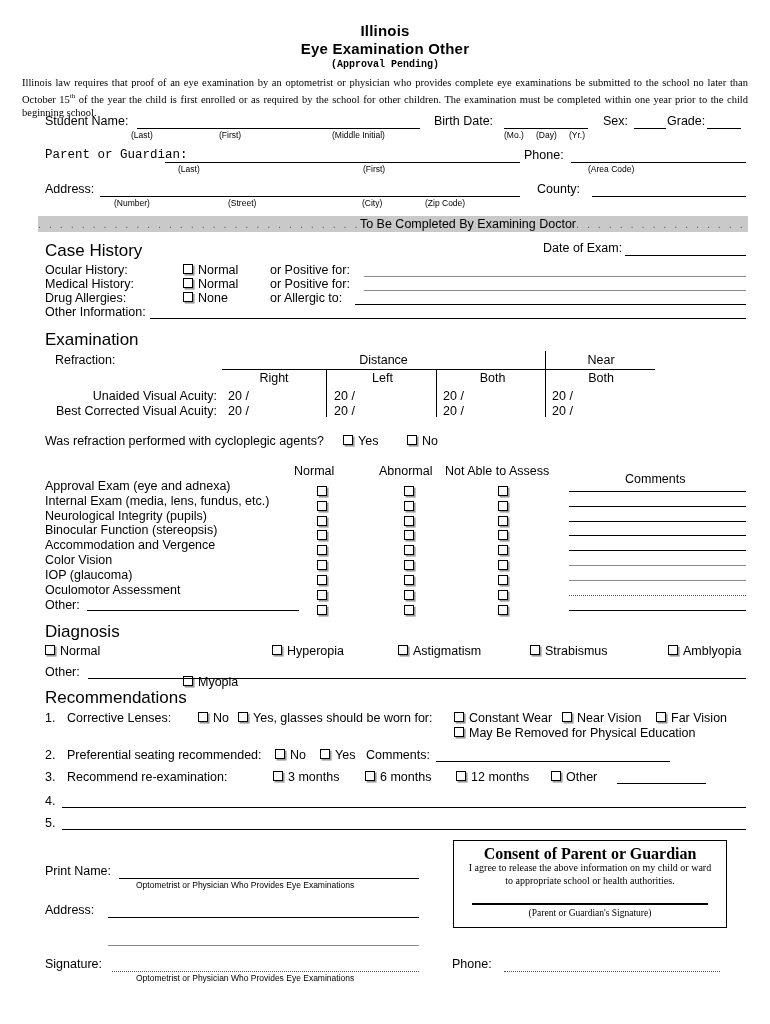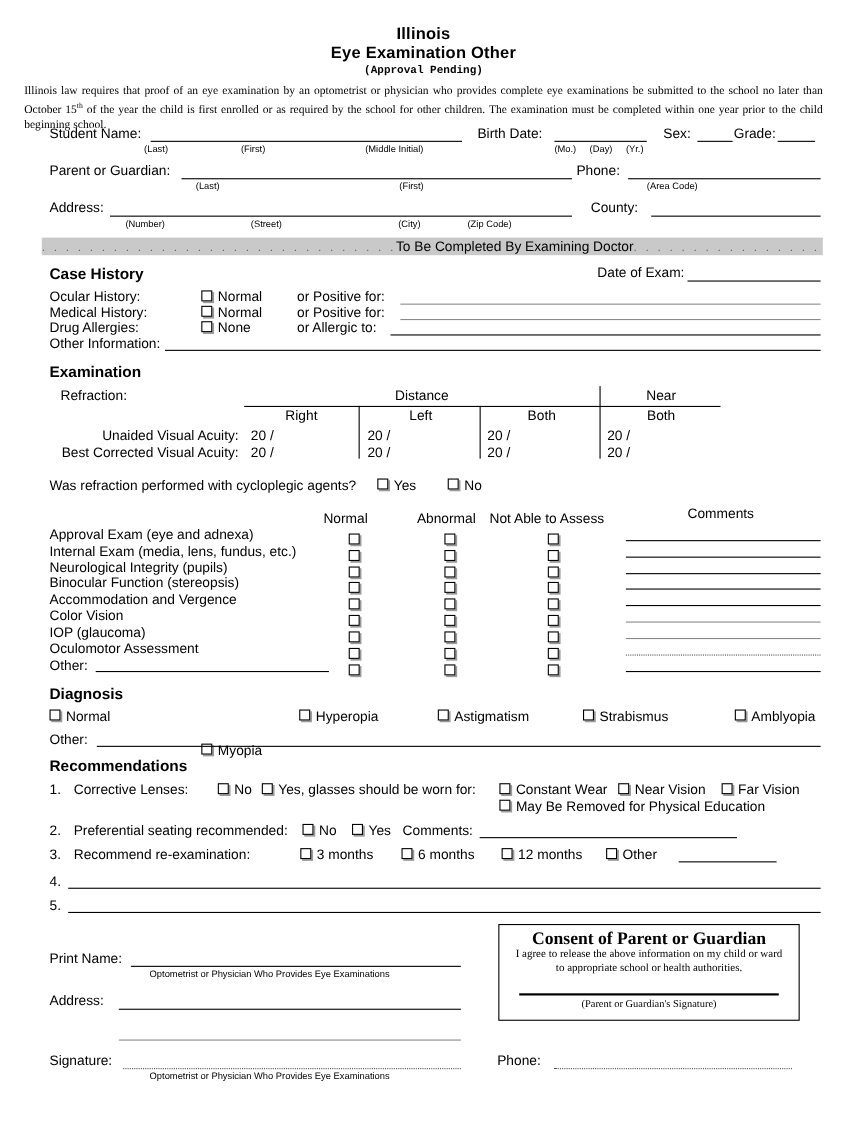--- a/index.html
+++ b/index.html
@@ -74,21 +74,21 @@
     height: 16px;
     line-height: 16px;
     font-size: 12.5px;
     text-align: center;
     overflow: hidden;
     white-space: nowrap;
     color: #000;
   }
   .banner .dots { color: #666; letter-spacing: 2.4px; font-size: 11px; }
 
-  .sect-head { font-size: 14px; font-weight: bold; }
+  .sect-head { font-size: 17px; font-weight: normal; }
 
   
   .vline { position: absolute; width: 0; border-left: 1px solid #000; }
   .hline { position: absolute; height: 0; border-top: 1px solid #000; }
 
   
   .consent {
     position: absolute;
     border: 1.3px solid #000;
     background: #fff;
@@ -122,21 +122,21 @@
   <div class="abs rule" style="left:504px; top:128px; width:84px;"></div>
   <div class="abs sub" style="left:504px; top:130px;">(Mo.)</div>
   <div class="abs sub" style="left:536px; top:130px;">(Day)</div>
   <div class="abs sub" style="left:569px; top:130px;">(Yr.)</div>
 
   <div class="abs lbl" style="left:603px; top:114px;">Sex:</div>
   <div class="abs rule" style="left:634px; top:128px; width:32px;"></div>
   <div class="abs lbl" style="left:667px; top:114px;">Grade:</div>
   <div class="abs rule" style="left:707px; top:128px; width:34px;"></div>
 
-  <div class="abs lbl" style="left:45px; top:148px;">Parent or Guardian:</div>
+  <div class="abs lbl" style="left:45px; top:148px;font-family:Liberation Mono, monospace;">Parent or Guardian:</div>
   <div class="abs rule" style="left:165px; top:162px; width:355px;"></div>
   <div class="abs sub" style="left:178px; top:164px;">(Last)</div>
   <div class="abs sub" style="left:363px; top:164px;">(First)</div>
 
   <div class="abs lbl" style="left:524px; top:148px;">Phone:</div>
   <div class="abs rule" style="left:571px; top:162px; width:175px;"></div>
   <div class="abs sub" style="left:588px; top:164px;">(Area Code)</div>
 
   <div class="abs lbl" style="left:45px; top:182px;">Address:</div>
   <div class="abs rule" style="left:100px; top:196px; width:420px;"></div>
@@ -204,21 +204,21 @@
   <div class="abs lbl" style="left:443px; top:404px;">20 /</div>
   <div class="abs lbl" style="left:552px; top:404px;">20 /</div>
 
   <div class="abs lbl" style="left:45px; top:434px;">Was refraction performed with cycloplegic agents?</div>
   <div class="abs cbwrap" style="left:343px; top:434px;"><span class="cb"></span><span>Yes</span></div>
   <div class="abs cbwrap" style="left:407px; top:434px;"><span class="cb"></span><span>No</span></div>
 
   <div class="abs lbl" style="left:294px; top:464px;">Normal</div>
   <div class="abs lbl" style="left:379px; top:464px;">Abnormal</div>
   <div class="abs lbl" style="left:445px; top:464px;">Not Able to Assess</div>
-  <div class="abs lbl" style="left:625px; top:460px;">Comments</div>
+  <div class="abs lbl" style="left:625px; top:472px;">Comments</div>
 
   <div id="findings-rows">
       <div class="abs lbl" style="left: 45px; top: 479px;">Approval Exam (eye and adnexa)</div>
       <div class="abs" style="left: 317px; top: 482px;"><span class="cb"></span></div>
       <div class="abs" style="left: 404px; top: 482px;"><span class="cb"></span></div>
       <div class="abs" style="left: 498px; top: 482px;"><span class="cb"></span></div>
       <div class="abs rule" style="left: 569px; top: 491px; width: 177px;"></div>
       <div class="abs lbl" style="left: 45px; top: 493.8px;">Internal Exam (media, lens, fundus, etc.)</div>
       <div class="abs" style="left: 317px; top: 496.8px;"><span class="cb"></span></div>
       <div class="abs" style="left: 404px; top: 496.8px;"><span class="cb"></span></div>

